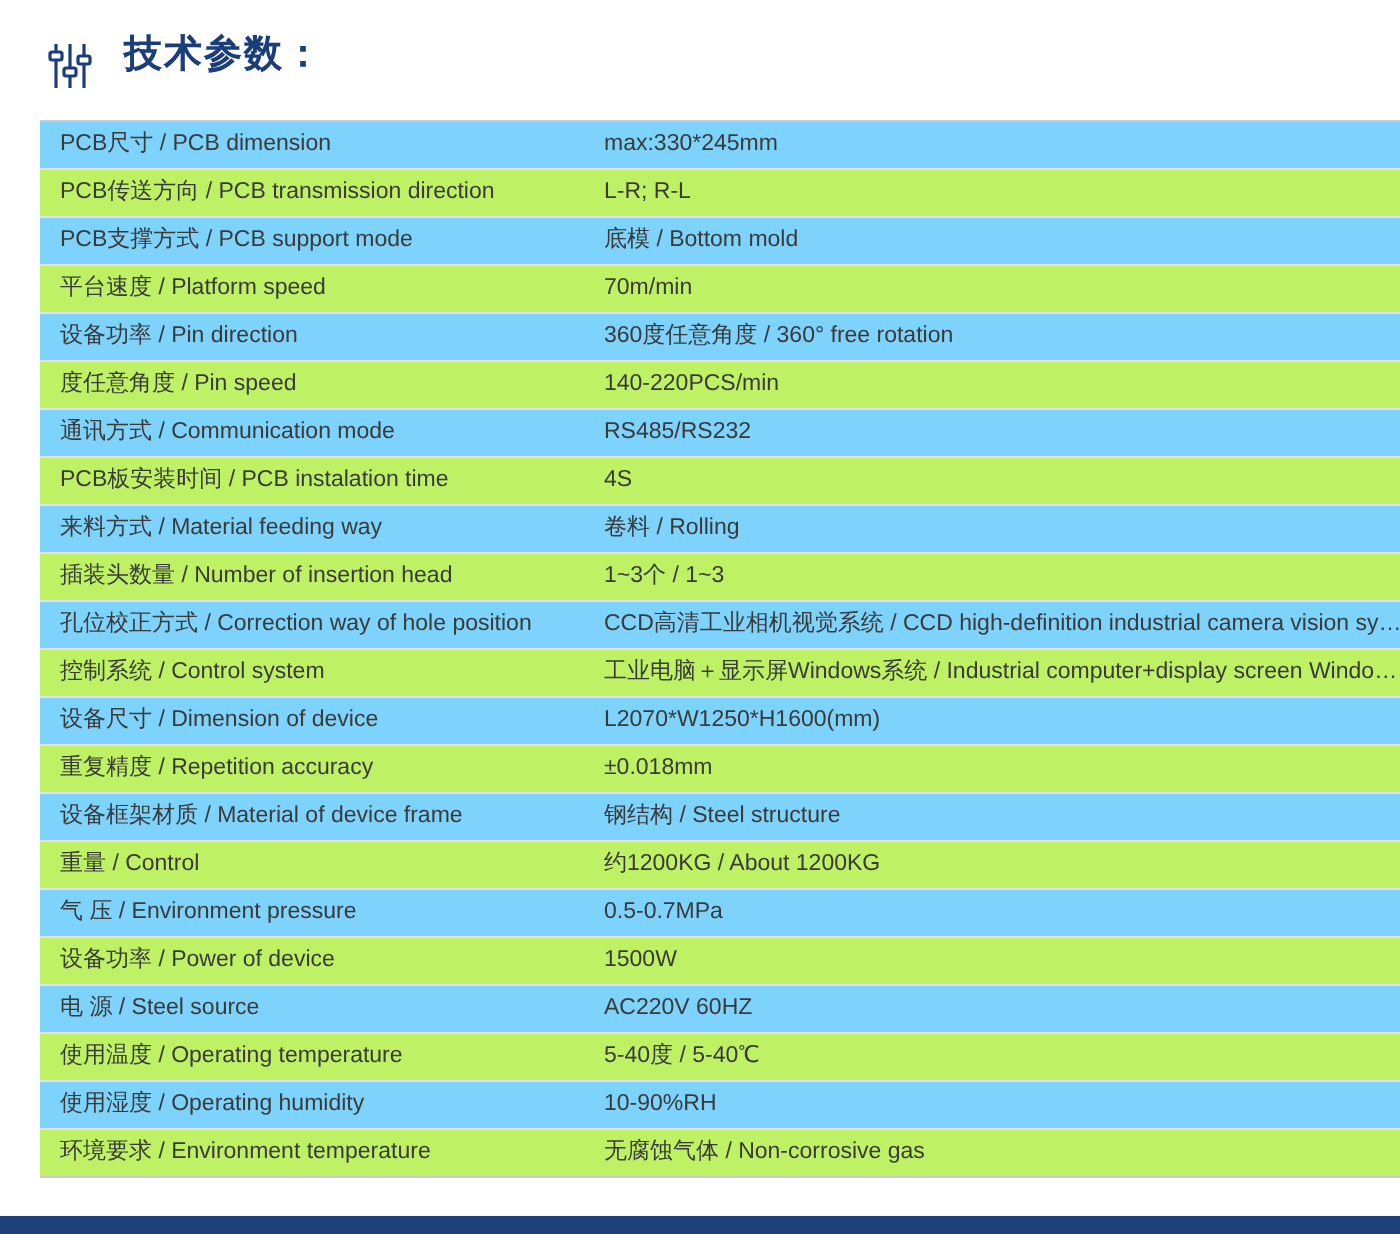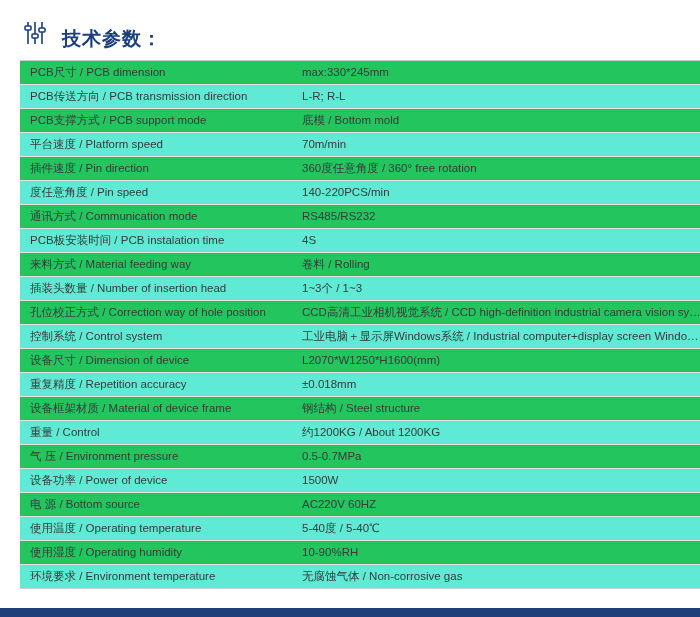--- a/index.html
+++ b/index.html
@@ -17,21 +17,21 @@
   .page {
     position: relative;
     width: 700px;
     height: 617px;
     box-sizing: border-box;
   }
 
   
   .header {
     display: flex;
-    align-items: flex-end;
+    align-items: flex-start;
     padding: 18px 4px 12px 22px;
   }
   .header-icon {
     width: 30px;
     height: 30px;
     margin-right: 10px;
     flex: 0 0 auto;
     display: block;
   }
   .header-title {
@@ -67,24 +67,24 @@
     text-overflow: ellipsis;
   }
   table.spec td.label {
     width: 258px;
   }
   table.spec td.value {
     width: 402px;
     padding-left: 14px;
   }
   table.spec tr.alt td {
-    background: #22c55e;
+    background: #7dd3fc;
   }
   table.spec tr.plain td {
-    background: #5eead4;
+    background: #bef264;
   }
   table.spec tr:first-child td {
     border-top: none;
   }
   table.spec tr:last-child td {
     border-bottom: none;
   }
 
   
   .bottom-bar {
@@ -130,21 +130,21 @@
           </tr>
         <tr class="alt">
             <td class="label">PCB支撑方式 / PCB support mode</td>
             <td class="value">底模 / Bottom mold</td>
           </tr>
         <tr class="plain">
             <td class="label">平台速度 / Platform speed</td>
             <td class="value">70m/min</td>
           </tr>
         <tr class="alt">
-            <td class="label">插件速度 / Pin direction</td>
+            <td class="label">设备功率 / Pin direction</td>
             <td class="value">360度任意角度 / 360° free rotation</td>
           </tr>
         <tr class="plain">
             <td class="label">度任意角度 / Pin speed</td>
             <td class="value">140-220PCS/min</td>
           </tr>
         <tr class="alt">
             <td class="label">通讯方式 / Communication mode</td>
             <td class="value">RS485/RS232</td>
           </tr>
@@ -186,21 +186,21 @@
           </tr>
         <tr class="alt">
             <td class="label">气 压 / Environment pressure</td>
             <td class="value">0.5-0.7MPa</td>
           </tr>
         <tr class="plain">
             <td class="label">设备功率 / Power of device</td>
             <td class="value">1500W</td>
           </tr>
         <tr class="alt">
-            <td class="label">电 源 / Bottom source</td>
+            <td class="label">电 源 / Steel source</td>
             <td class="value">AC220V 60HZ</td>
           </tr>
         <tr class="plain">
             <td class="label">使用温度 / Operating temperature</td>
             <td class="value">5-40度 / 5-40℃</td>
           </tr>
         <tr class="alt">
             <td class="label">使用湿度 / Operating humidity</td>
             <td class="value">10-90%RH</td>
           </tr>

